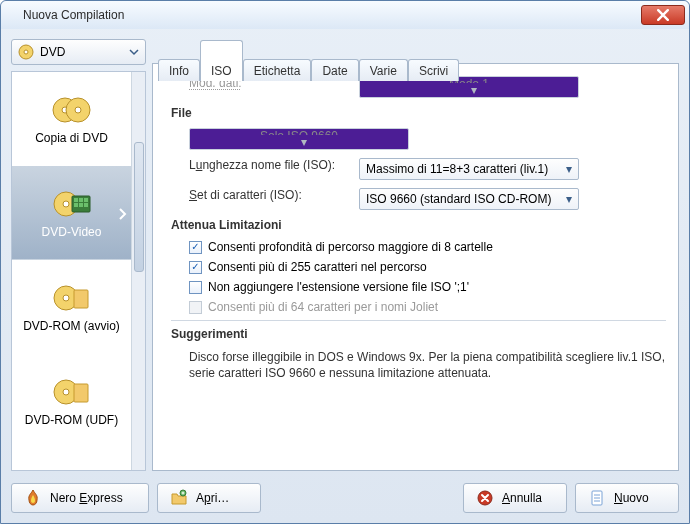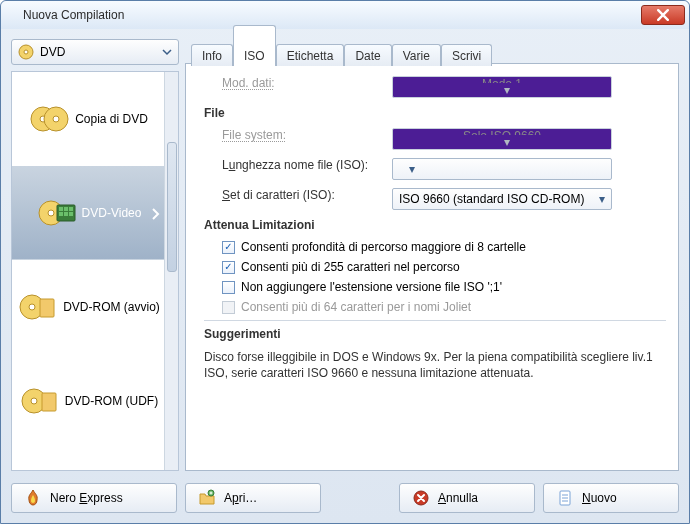--- a/index.html
+++ b/index.html
@@ -7,38 +7,38 @@
 
 .window { width: 690px; height: 524px; background: linear-gradient(#e8eff7, #dde6f1); border: 1px solid #5a7ea8; border-radius: 6px 6px 0 0; display: flex; flex-direction: column; }
 
 .titlebar { height: 28px; display: flex; align-items: center; padding: 0 4px 0 10px; background: linear-gradient(#f7fbff, #dce8f6); border-radius: 6px 6px 0 0; }
 .titlebar .title { flex: 1; color: #2b2b2b; margin-left: 12px; }
 .close-btn { width: 44px; height: 20px; background: linear-gradient(#e67b6a, #c93a26); border: 1px solid #8b2a1c; border-radius: 3px; display: flex; align-items: center; justify-content: center; color: #fff; font-weight: bold; }
 .close-btn svg { width: 12px; height: 12px; }
 
 .body { flex: 1; display: flex; padding: 10px; gap: 6px; }
 
-.sidebar-wrap { width: 168px; display: flex; flex-direction: column; gap: 6px; }
+.sidebar-wrap { width: 135px; display: flex; flex-direction: column; gap: 6px; }
 .dvd-select { height: 26px; background: linear-gradient(#fefefe, #e6ecf4); border: 1px solid #a9b9cc; border-radius: 3px; display: flex; align-items: center; padding: 0 6px; gap: 6px; }
 .dvd-select .chev { margin-left: auto; }
 
 .sidebar { flex: 1; background: #fff; border: 1px solid #b8c6d8; display: flex; }
 .sb-items { flex: 1; overflow: hidden; }
-.sb-item { height: 94px; display: flex; flex-direction: row; align-items: center; justify-content: center; gap: 3px; border-bottom: 1px solid transparent; }
+.sb-item { height: 94px; display: flex; flex-direction: column; align-items: center; justify-content: center; gap: 3px; border-bottom: 1px solid transparent; }
 .sb-item.selected { background: linear-gradient(#c9d4e0, #9fb2c8); color: #fff; }
 .sb-item .lbl { text-align: center; }
 .sb-item.selected .lbl { color: #fff; }
 .sb-scroll { width: 14px; background: #e9eef5; border-left: 1px solid #cdd7e1; display: flex; flex-direction: column; align-items: center; }
 .sb-thumb { width: 10px; height: 130px; margin-top: 70px; background: linear-gradient(#dfe7f1, #c3d1e2); border: 1px solid #a9b9cc; border-radius: 3px; }
 
 .icon48 { width: 44px; height: 36px; display: flex; align-items: center; justify-content: center; }
 
 .main { flex: 1; display: flex; flex-direction: column; }
 .tabs { height: 24px; display: flex; align-items: flex-end; padding-left: 6px; }
-.tab { padding: 4px 10px 3px; border: 1px solid #a9b9cc; border-bottom: none; background: linear-gradient(#f7fbff, #e6ecf4); border-radius: 3px 3px 0 0; margin-right: 0px; position: relative; top: 3px; color: #333; }
+.tab { padding: 4px 10px 3px; border: 1px solid #a9b9cc; border-bottom: none; background: linear-gradient(#f7fbff, #e6ecf4); border-radius: 3px 3px 0 0; margin-right: 0px; position: relative; top: 18px; color: #333; }
 .tab.active { background: #fff; z-index: 2; padding-top: 23px; }
 .content { flex: 1; background: #fff; border: 1px solid #a9b9cc; padding: 8px 12px 8px 18px; overflow: auto; }
 
 .sect { font-weight: bold; color: #333; margin: 6px 0 8px; }
 .row { display: flex; align-items: flex-start; margin: 4px 0 8px 18px; gap: 10px; }
 .row .rlabel { width: 160px; color: #333; }
 .row .rlabel.disabled { color: #9a9a9a; text-decoration: underline; text-decoration-style: dotted; text-underline-offset: 2px; }
 .row .rlabel .ul { text-decoration: underline; }
 .select { flex: 0 0 220px; height: 22px; border: 1px solid #a9b9cc; background: linear-gradient(#fefefe, #eef2f8); display: flex; align-items: center; padding: 0 6px; border-radius: 2px; }
 .select .sval { flex: 1; white-space: nowrap; overflow: hidden; text-overflow: ellipsis; }
@@ -47,27 +47,27 @@
 .select.disabled .drop { color: #b0b8c2; }
 
 .chk-row { display: flex; align-items: center; gap: 6px; margin: 4px 0 6px 18px; }
 .chk { width: 13px; height: 13px; border: 1px solid #6f94c1; background: linear-gradient(#fff, #eaf1fb); display: flex; align-items: center; justify-content: center; }
 .chk.checked::after { content: "✓"; font-size: 10px; color: #1a5fb4; line-height: 1; }
 .chk.disabled { border-color: #c3ccd6; background: #f1f3f6; }
 .chk-row.disabled { color: #9a9a9a; }
 
 .hr { border-top: 1px solid #d0d8e2; margin: 6px 0; }
 
-.hint { margin: 4px 0 4px 0; color: #333; line-height: 1.35; }
+.hint { margin: 4px 0 4px 18px; color: #333; line-height: 1.35; }
 
 .footer { height: 42px; display: flex; align-items: center; padding: 0 10px 8px; gap: 8px; }
 .btn { height: 30px; border: 1px solid #a9b9cc; background: linear-gradient(#fefefe, #e6ecf4); border-radius: 3px; display: flex; align-items: center; padding: 0 12px; gap: 8px; }
 .btn .bicon { width: 18px; height: 18px; display: flex; align-items: center; justify-content: center; }
-.btn.wide { width: 166px; }
-.btn.mid { width: 136px; }
+.btn.wide { width: 138px; }
+.btn.mid { width: 104px; }
 .spacer { flex: 1; }
 .ul { text-decoration: underline; }
 
 svg { display: block; }
 </style>
 </head>
 <body>
 
 <div class="window">
 
@@ -179,29 +179,29 @@
         <div class="row">
           <span class="rlabel disabled">Mod. dati:</span>
           <div class="select disabled">
             <span class="sval">Modo 1</span>
             <span class="drop">▾</span>
           </div>
         </div>
 
         <div class="sect">File</div>
         <div class="row">
-          <span class="rlabel disabled">File system:</span>
           <div class="select disabled">
             <span class="sval">Solo ISO 9660</span>
             <span class="drop">▾</span>
           </div>
         </div>
         <div class="row">
           <span class="rlabel"><span>L</span><span class="ul">u</span><span>nghezza nome file (ISO):</span></span>
           <div class="select">
+            <span class="sval">Massimo di 11=8+3 caratteri (liv.1)</span>
             <span class="drop">▾</span>
           </div>
         </div>
         <div class="row">
           <span class="rlabel"><span class="ul">S</span><span>et di caratteri (ISO):</span></span>
           <div class="select">
             <span class="sval">ISO 9660 (standard ISO CD-ROM)</span>
             <span class="drop">▾</span>
           </div>
         </div>

